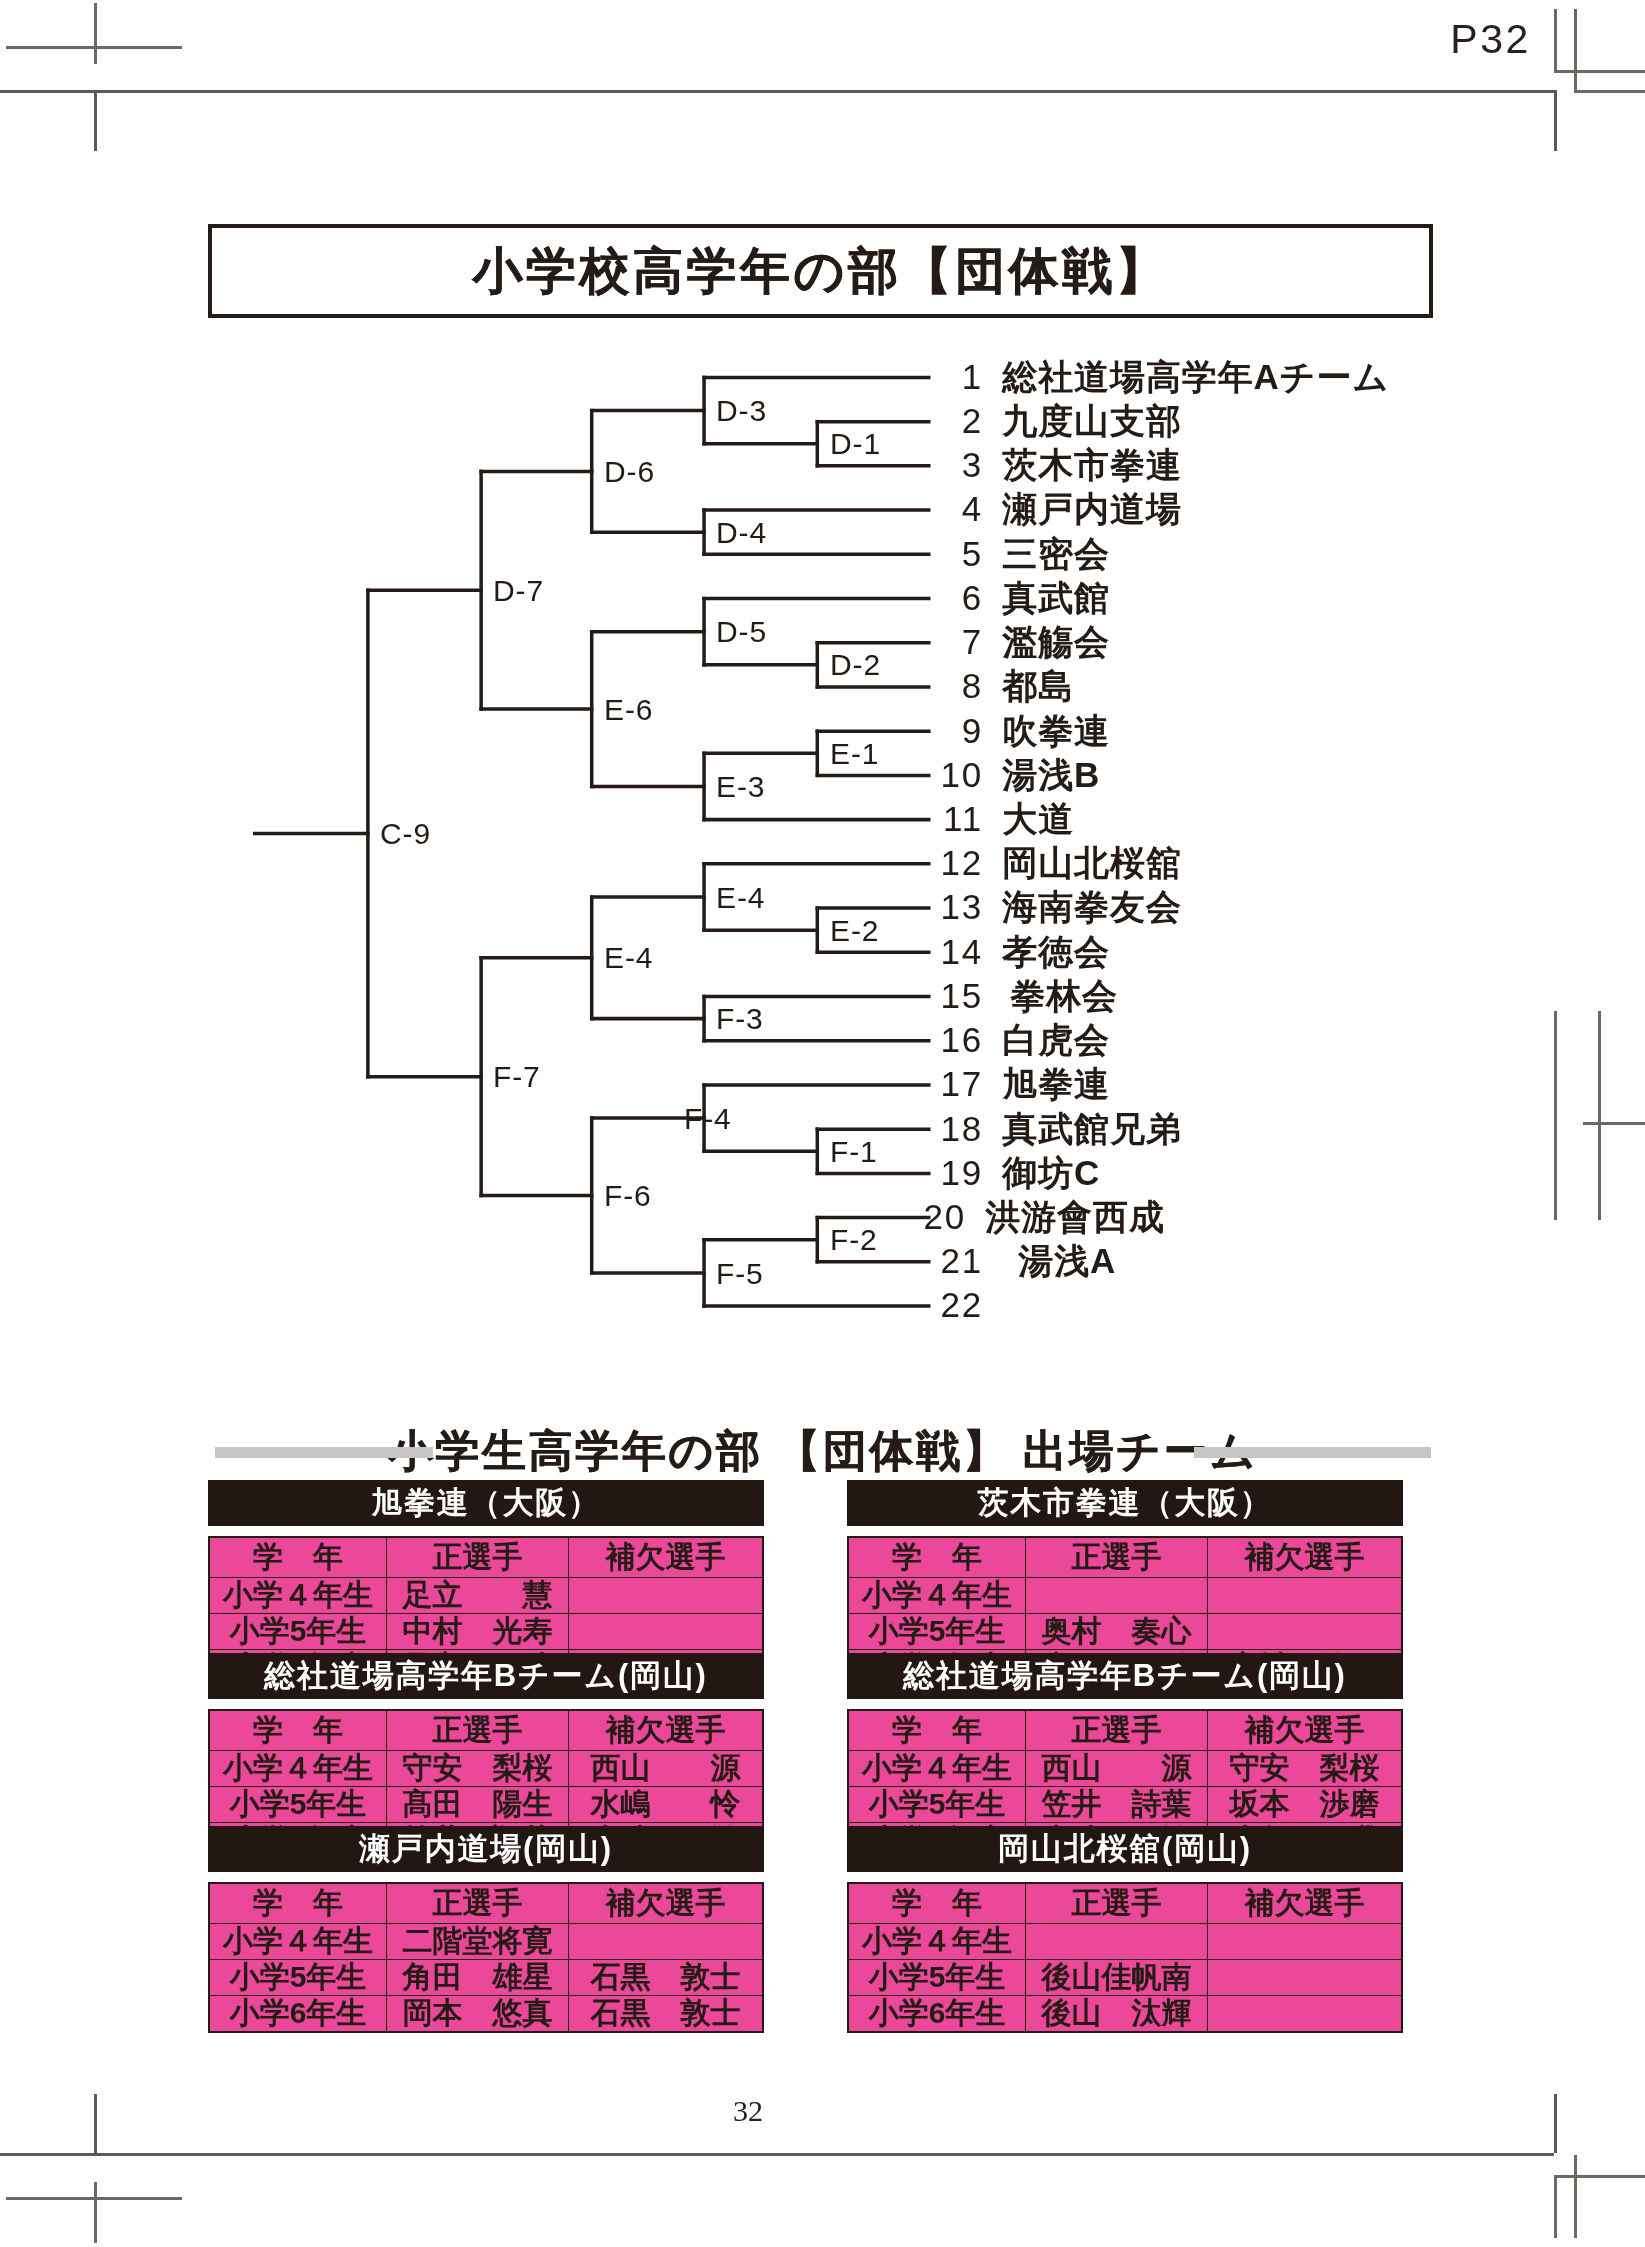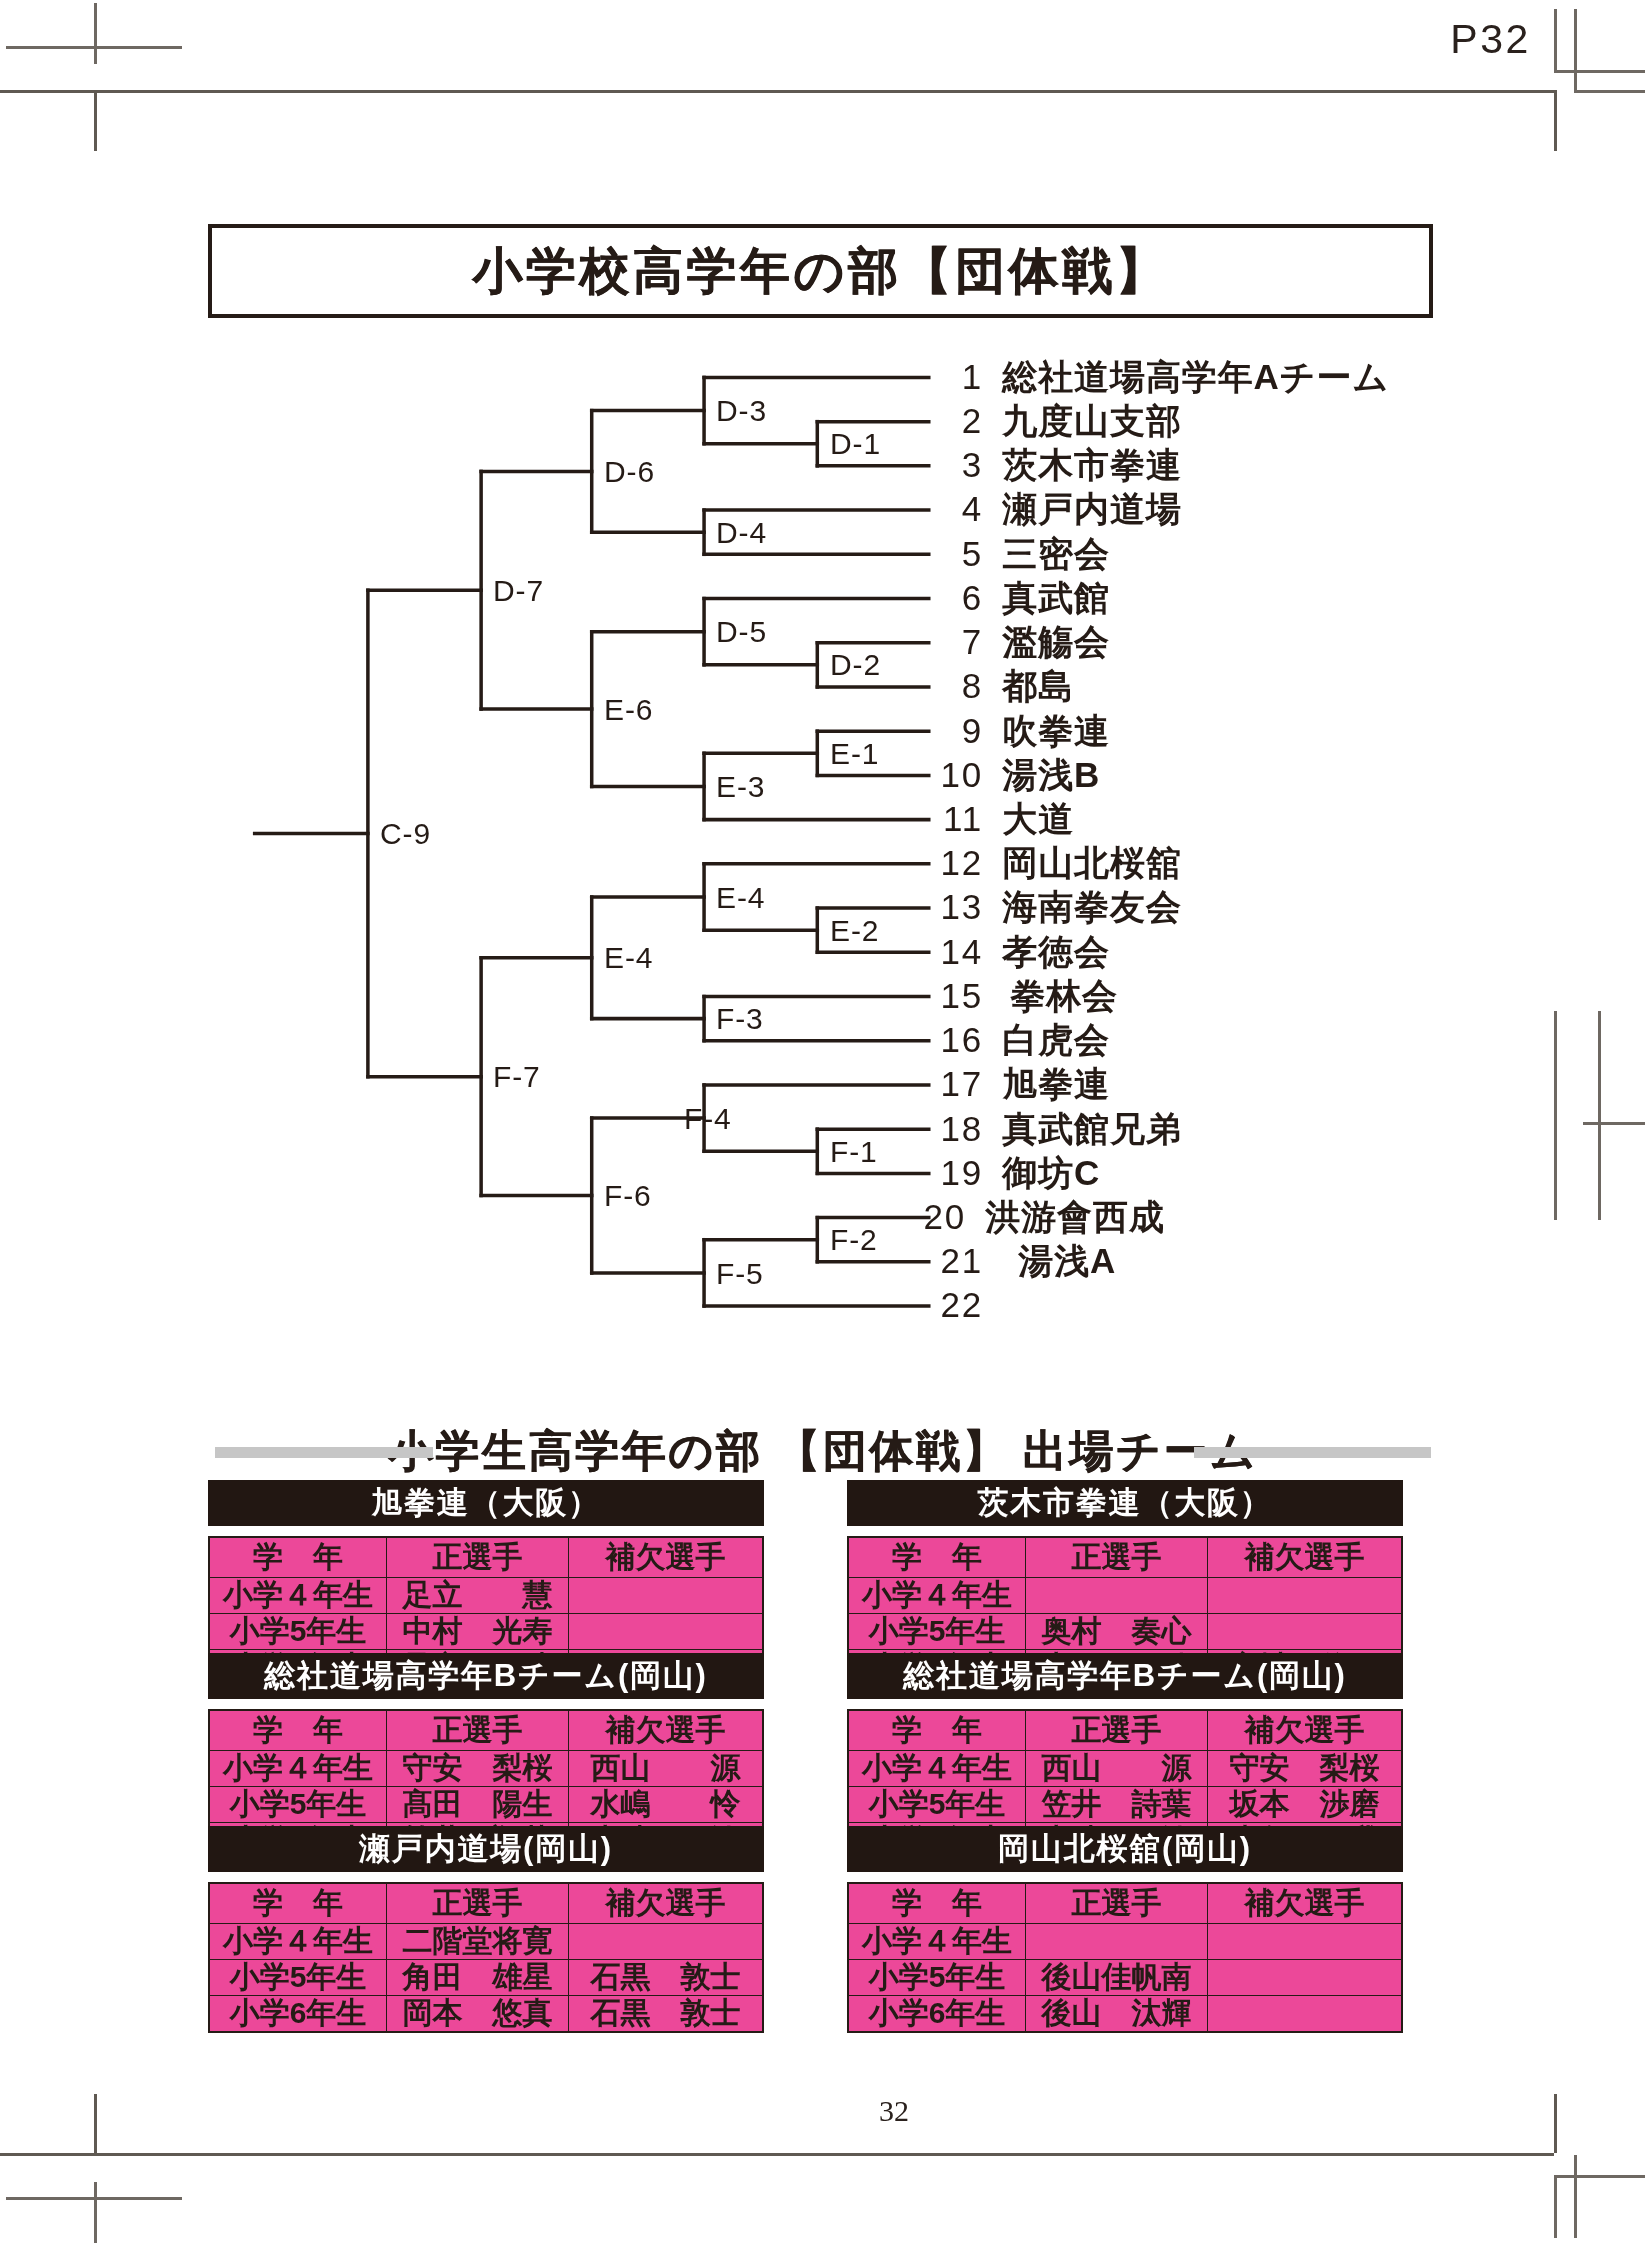--- a/index.html
+++ b/index.html
@@ -11,21 +11,21 @@
   .mark{position:absolute;background:#6e6862;}
   .mark.h{height:2.6px;}
   .mark.v{width:2.6px;}
   .frame{background:#5f5952;}
   
   .page-label{
     position:absolute;top:16px;left:1404px;width:127px;text-align:right;
     font-size:41px;font-weight:500;letter-spacing:2.6px;color:#2a211d;
   }
   .page-number{
-    position:absolute;top:2094px;left:733px;width:176px;text-align:right;
+    position:absolute;top:2094px;left:733px;width:176px;text-align:left;
     font-family:"Liberation Serif",serif;font-size:30px;color:#2a211d;
   }
   
   .title-box{
     position:absolute;left:208px;top:224px;width:1225px;height:94px;
     border:4.4px solid #251b16;box-sizing:border-box;background:#fff;
     display:flex;align-items:center;justify-content:center;
   }
   .title-box span{
     font-family:"Liberation Serif",serif;font-weight:700;font-size:50px;

